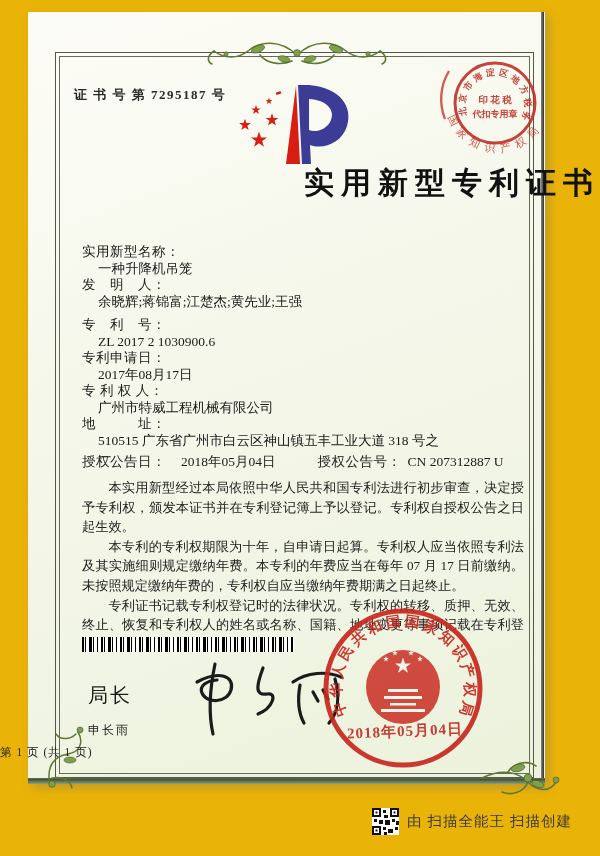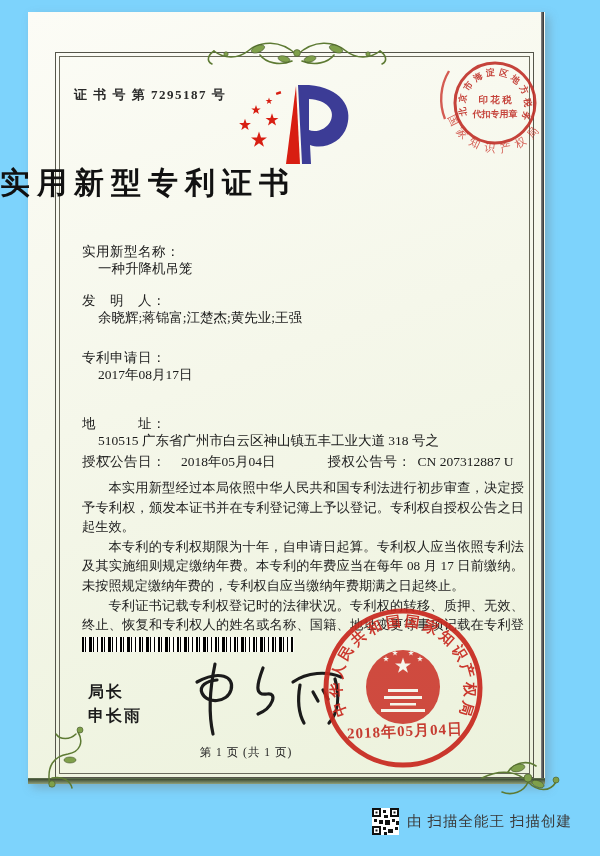--- a/index.html
+++ b/index.html
@@ -1,52 +1,52 @@
 <!DOCTYPE html>
 <html><head>
 <meta charset="utf-8">
 <style>
   html,body{margin:0;padding:0;background:#ffffff;}
-  .screen{position:relative;width:600px;height:856px;background:#7dd3fc;overflow:hidden;
+  .screen{position:relative;width:600px;height:856px;background:#eab308;overflow:hidden;
           font-family:"Liberation Serif","DejaVu Serif",serif;color:#1c1c1c;}
   .paper{position:absolute;left:28px;top:12px;width:517px;height:772px;
          background:linear-gradient(160deg,#fcfcf6 0%,#f5f7ea 45%,#ecf2dc 100%);
          box-shadow:4px 4px 9px rgba(110,110,110,.35);}
   .paper-edge-right{position:absolute;right:1px;top:0;width:3px;height:100%;
          background:linear-gradient(90deg,#888,#2e2e2e);}
   .paper-edge-bottom{position:absolute;left:0;bottom:0;width:100%;height:5px;
          border-top:1px solid #5a6b4a;background:linear-gradient(#3c4a32,#8fa07a);}
   .frame{position:absolute;left:55px;top:52px;width:477px;height:724px;
          border:1px solid #55554a;}
   .frame-inner{position:absolute;left:3px;top:3px;right:3px;bottom:3px;border:1px solid #6a6a5c;}
   .cert-no{position:absolute;left:74px;top:86px;font-size:13px;font-weight:600;
            letter-spacing:1.5px;color:#2a2a2a;}
   .logo{position:absolute;left:225px;top:80px;}
-  .title{position:absolute;left:0;top:163px;width:600px;text-align:left;
+  .title{position:absolute;left:0;top:163px;width:600px;text-align:right;
          font-size:30px;font-weight:bold;letter-spacing:7px;color:#111;}
   .frow{position:absolute;left:82px;width:452px;font-size:13.5px;line-height:17px;}
   .flabel{display:inline-block;width:99px;font-weight:normal;letter-spacing:.5px;vertical-align:top;color:#222;}
   .fvalue{display:inline-block;width:345px;vertical-align:top;color:#1a1a1a;margin-left:16px;}
   .frow2{display:flex;gap:34px;}
-  .pair2{margin-left:18px;white-space:nowrap;}
+  .pair2{margin-left:8px;white-space:nowrap;}
   .pair2 .flabel{width:auto;margin-right:6px;}
   .paras{position:absolute;left:82px;top:478px;width:442px;font-size:13.2px;
          line-height:19.6px;text-align:justify;color:#222;}
   .paras p{margin:0;text-indent:2em;}
   .barcode{position:absolute;left:82px;top:637px;width:212px;height:15px;
      background:repeating-linear-gradient(90deg,#000 0 2px,#fdfdf7 2px 3px,#000 3px 4px,
      #fdfdf7 4px 7px,#000 7px 10px,#fdfdf7 10px 11px,#000 11px 12px,#fdfdf7 12px 15px,
      #000 15px 16px,#fdfdf7 16px 19px);}
-  .commissioner-title{position:absolute;left:88px;top:682px;font-size:16px;font-weight:bold;letter-spacing:2px;}
-  .commissioner-name{position:absolute;left:88px;top:706px;font-size:16px;font-weight:bold;letter-spacing:2px;}
+  .commissioner-title{position:absolute;left:88px;top:682px;font-size:20px;font-weight:normal;letter-spacing:2px;}
+  .commissioner-name{position:absolute;left:88px;top:722px;font-size:12px;font-weight:normal;letter-spacing:2px;}
   .sig{position:absolute;left:175px;top:650px;}
   .seal-main{position:absolute;left:318px;top:603px;}
   .seal-date{position:absolute;left:326px;top:722px;width:158px;text-align:center;
      font-size:15px;font-weight:bold;color:#c22a20;letter-spacing:1px;transform:rotate(-2.5deg);opacity:.9;}
-  .page-footer{position:absolute;left:0;top:745px;width:492px;text-align:center;
+  .page-footer{position:absolute;left:0;top:745px;width:492px;text-align:left;
      font-size:11.5px;letter-spacing:1px;color:#222;}
   .seal-tax{position:absolute;left:433px;top:43px;}
   .scan-note{position:absolute;left:372px;top:808px;display:flex;align-items:center;gap:8px;}
   .scan-note-text{font-family:"Liberation Sans","DejaVu Sans",sans-serif;
      font-size:14.5px;color:#3a3a3a;letter-spacing:1px;}
   svg text{font-family:"Liberation Serif","DejaVu Serif",serif;}
   .orn-top{position:absolute;left:200px;top:33px;}
   .orn-bl{position:absolute;left:40px;top:716px;}
   .orn-br{position:absolute;left:478px;top:738px;}
 </style>
@@ -149,37 +149,43 @@
         <textPath href="#taxArc" textLength="131" lengthAdjust="spacing">北京市海淀区地方税务局</textPath>
       </text>
       <text x="62" y="60" text-anchor="middle" font-size="9.5" font-weight="bold" fill="#c03028">印 花 税</text>
       <text x="62" y="74" text-anchor="middle" font-size="9" font-weight="bold" fill="#c03028">代扣专用章</text>
     </g>
   </svg>
 
   <div class="frow" style="top:243px">
     <span class="flabel">实用新型名称：</span><span class="fvalue">一种升降机吊笼</span>
   </div>
-  <div class="frow" style="top:292px">
+  <div class="frow" style="top:276px">
     <span class="flabel">发　明　人：</span><span class="fvalue">余晓辉;蒋锦富;江楚杰;黄先业;王强</span>
+  </div>
+  <div class="frow" style="top:316px">
+    <span class="flabel">专　利　号：</span><span class="fvalue">ZL 2017 2 1030900.6</span>
   </div>
   <div class="frow" style="top:349px">
     <span class="flabel">专利申请日：</span><span class="fvalue">2017年08月17日</span>
+  </div>
+  <div class="frow" style="top:382px">
+    <span class="flabel">专 利 权 人：</span><span class="fvalue">广州市特威工程机械有限公司</span>
   </div>
   <div class="frow" style="top:415px">
     <span class="flabel">地　　　址：</span><span class="fvalue" style="width:352px">510515 广东省广州市白云区神山镇五丰工业大道 318 号之一</span>
   </div>
   <div class="frow frow2" style="top:453px">
     <span style="white-space:nowrap"><span class="flabel">授权公告日：</span><span>2018年05月04日</span></span>
     <span class="pair2"><span class="flabel">授权公告号：</span><span>CN 207312887 U</span></span>
   </div>
 
   <div class="paras">
     <p>本实用新型经过本局依照中华人民共和国专利法进行初步审查，决定授予专利权，颁发本证书并在专利登记簿上予以登记。专利权自授权公告之日起生效。</p>
-    <p>本专利的专利权期限为十年，自申请日起算。专利权人应当依照专利法及其实施细则规定缴纳年费。本专利的年费应当在每年 08 月 17 日前缴纳。未按照规定缴纳年费的，专利权自应当缴纳年费期满之日起终止。</p>
+    <p>本专利的专利权期限为十年，自申请日起算。专利权人应当依照专利法及其实施细则规定缴纳年费。本专利的年费应当在每年 07 月 17 日前缴纳。未按照规定缴纳年费的，专利权自应当缴纳年费期满之日起终止。</p>
     <p>专利证书记载专利权登记时的法律状况。专利权的转移、质押、无效、终止、恢复和专利权人的姓名或名称、国籍、地址变更等事项记载在专利登记簿上。</p>
   </div>
 
   <div class="barcode"></div>
 
   <div class="commissioner-title">局长</div>
   <div class="commissioner-name">申长雨</div>
 
   <svg class="sig" width="185" height="95" viewBox="0 0 185 95">
     <g stroke="#1b1b1b" stroke-width="3.2" fill="none" stroke-linecap="round" stroke-linejoin="round">

